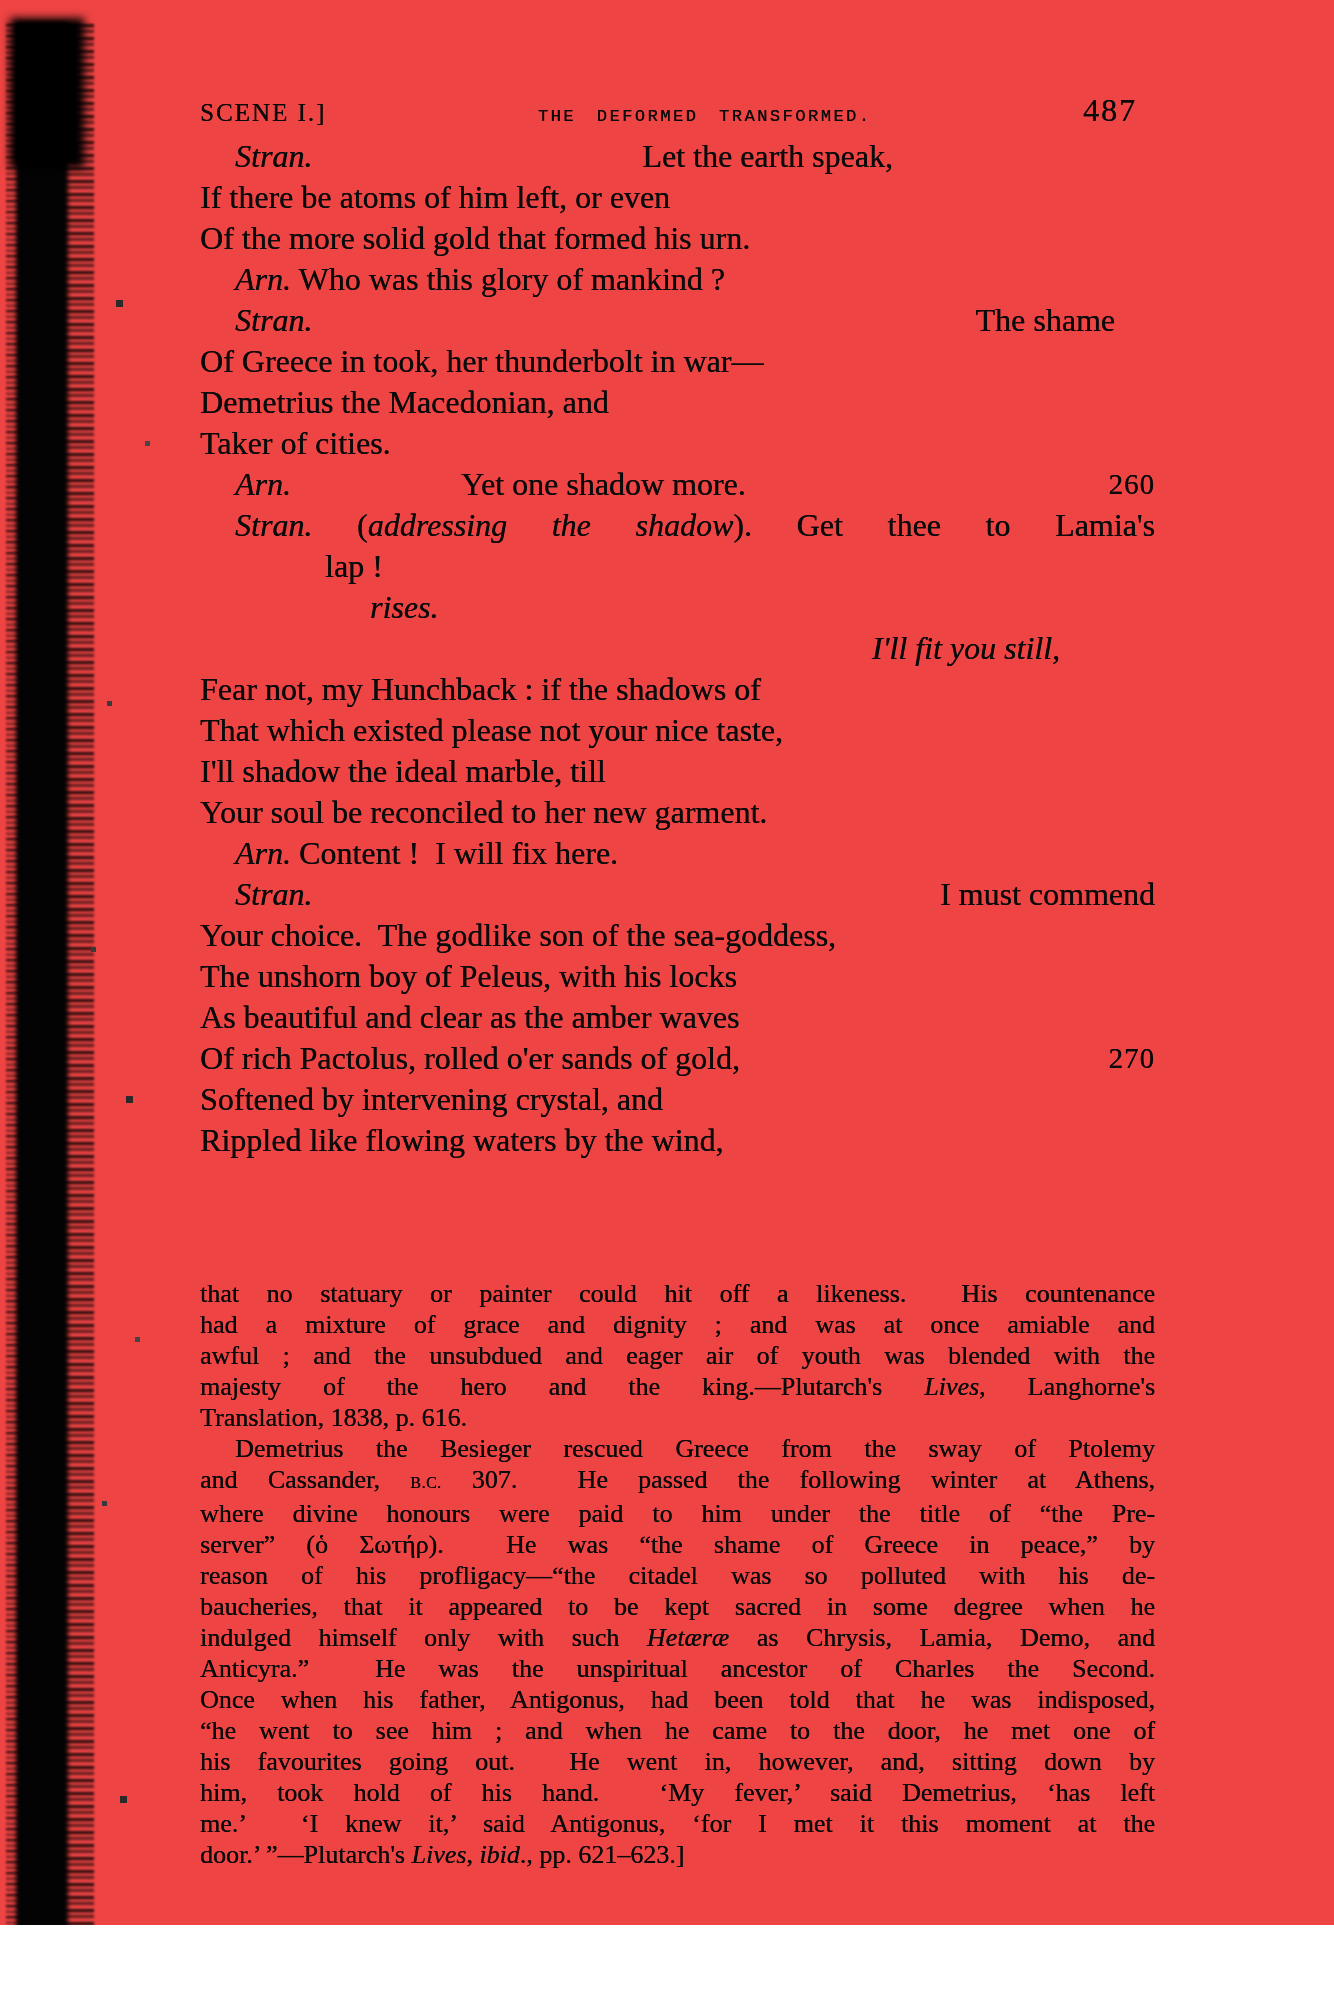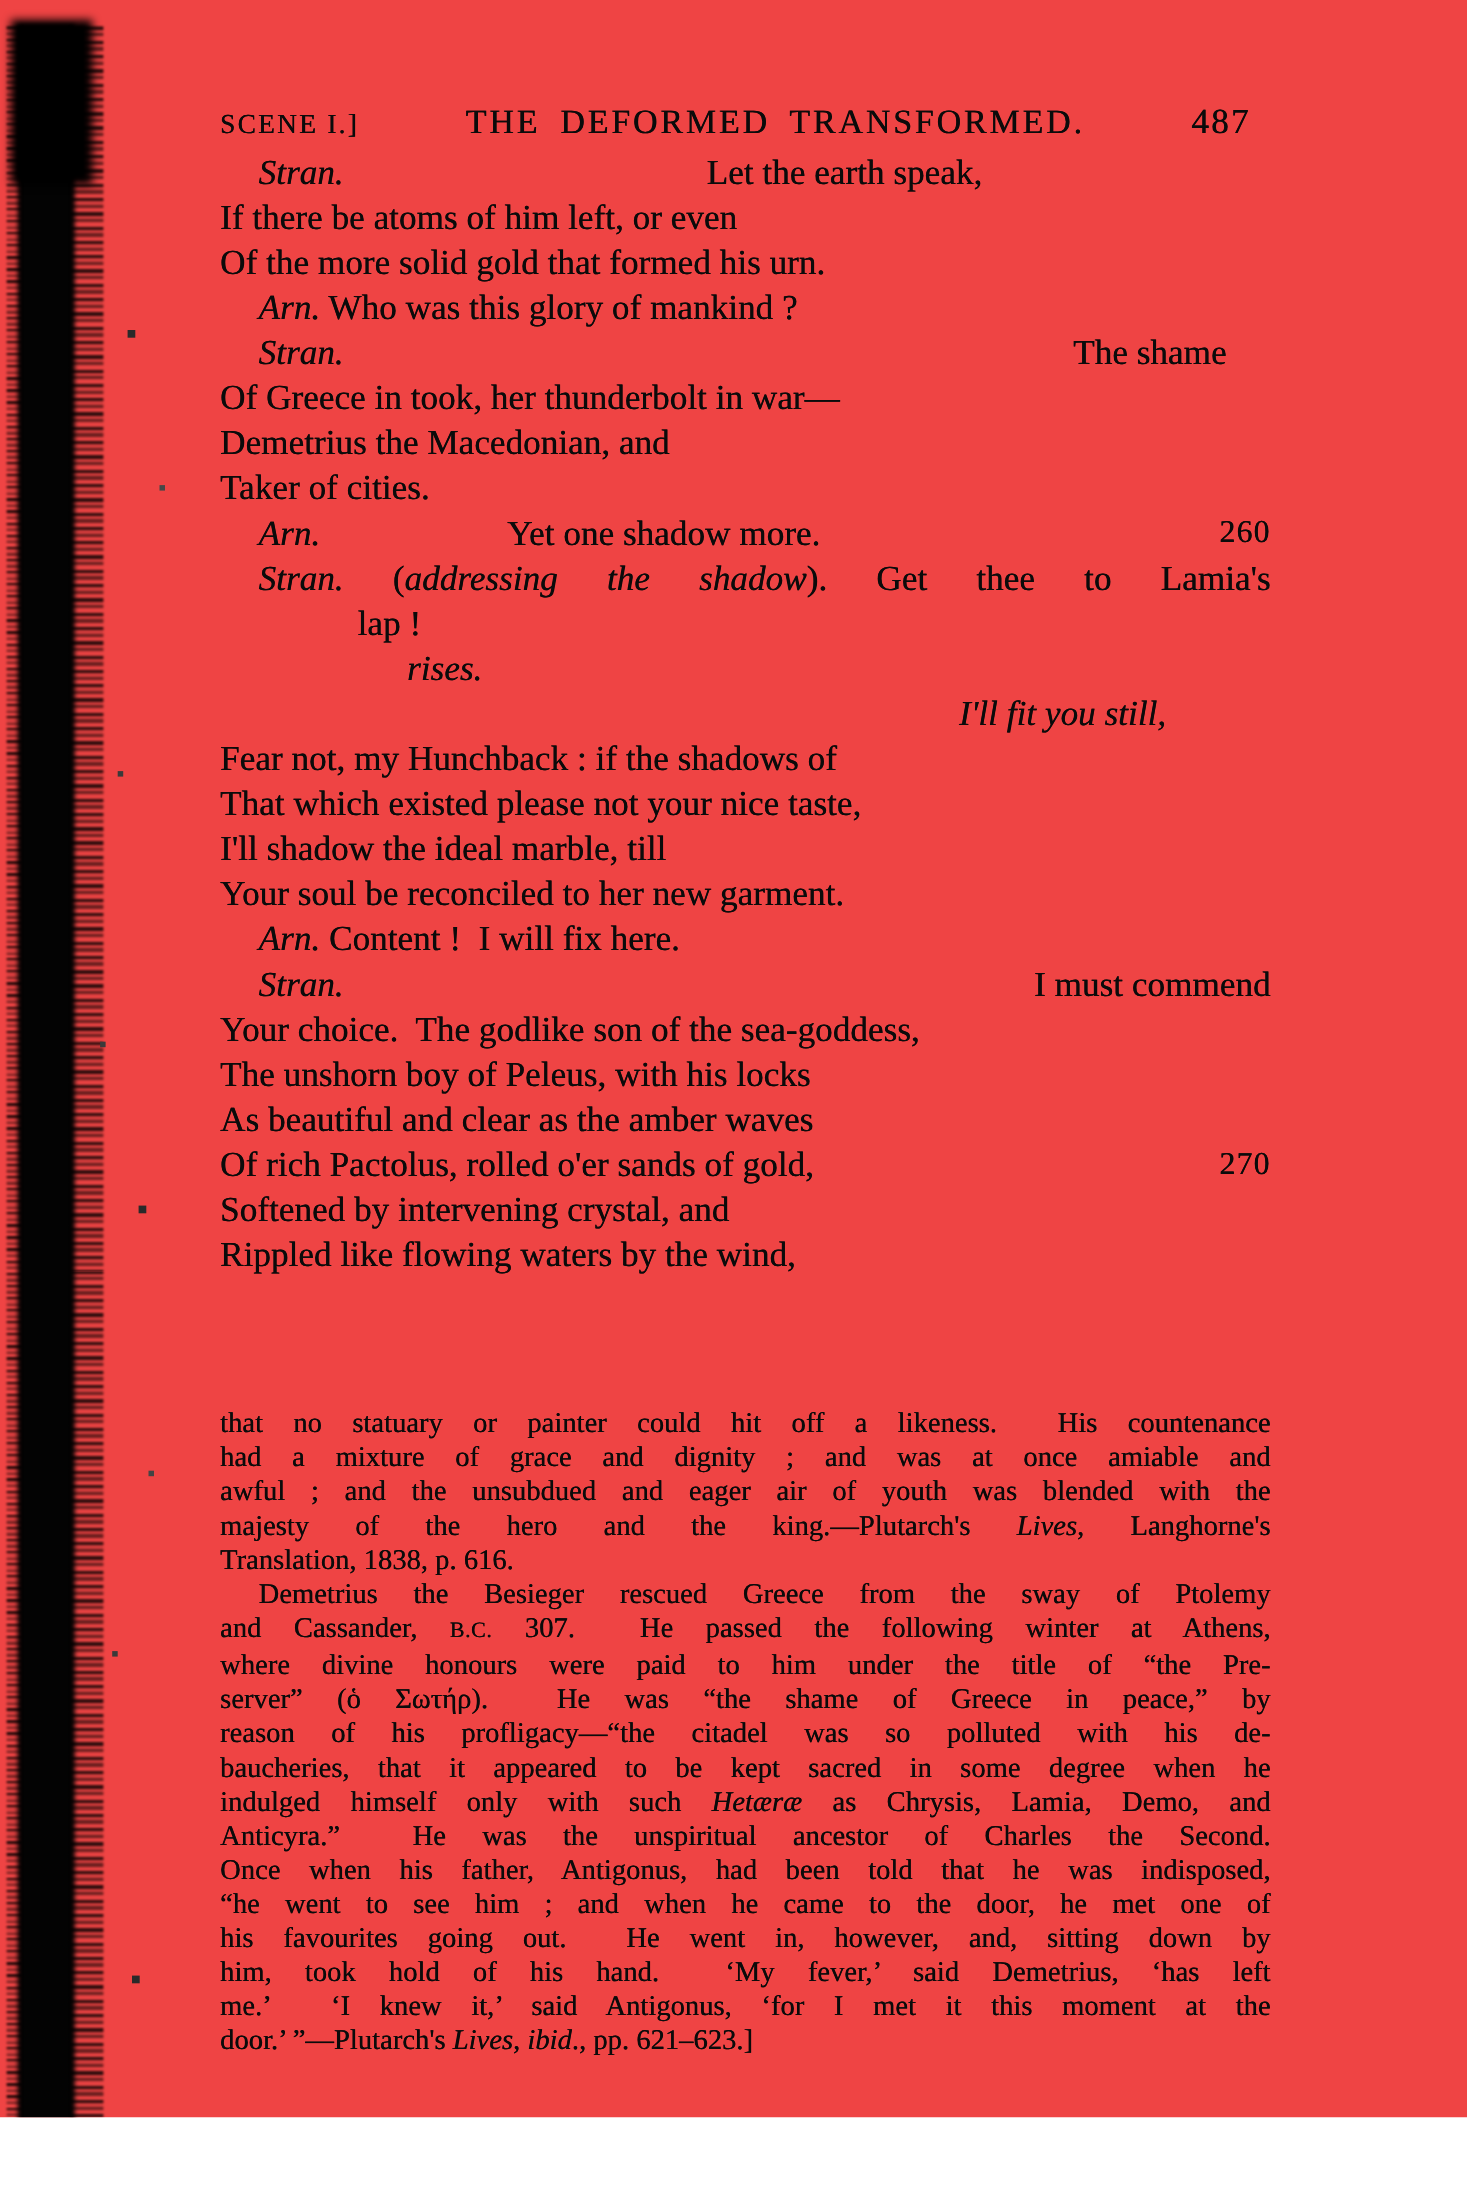--- a/index.html
+++ b/index.html
@@ -18,41 +18,41 @@
   .band-fringe-l{position:absolute; left:6px; top:24px; width:14px; height:1979px;
     background:repeating-linear-gradient(180deg, rgba(0,0,0,.85) 0 2px, rgba(0,0,0,.1) 2px 6px, rgba(0,0,0,.5) 6px 8px, rgba(0,0,0,0) 8px 11px);
     filter:blur(1px);}
   .speck{position:absolute; left:0; top:0; width:3px; height:3px; background:transparent;
     box-shadow:118px 302px 0 2px #2a2a2a, 108px 702px 0 1px #3a3a3a, 128px 1098px 0 2px #2a2a2a,
                103px 1502px 0 1px #3a3a3a, 122px 1798px 0 2px #2a2a2a, 146px 442px 0 1px #474747,
                92px 948px 0 1px #3a3a3a, 136px 1338px 0 1px #444, 112px 1938px 0 2px #2f2f2f;}
   
   .header{position:absolute; left:200px; top:92px; width:955px; display:flex; justify-content:space-between; align-items:baseline;}
   .scene{font-size:25px; letter-spacing:2px;}
-  .title{font-size:31px; letter-spacing:2.5px; word-spacing:8px;}
+  .title{font-size:17px; letter-spacing:2.5px; word-spacing:8px;font-family:Liberation Mono, monospace;}
   .pageno{font-size:32px; letter-spacing:2px; padding-right:18px;}
   
   .play{position:absolute; left:200px; top:136px; width:955px; font-size:32px; line-height:41px;}
   .fnote{position:absolute; left:200px; top:1278px; width:955px; font-size:26px; line-height:31px;}
   .line{position:relative;}
   .it{font-style:italic;}
   .ind{text-indent:35px;}
   .ind3{text-indent:125px;}
   .stage{text-indent:80px; font-style:italic;}
   .stage2{text-indent:170px; font-style:italic;}
   .right{text-align:right;font-style:italic;}
   .pr-b{padding-right:95px;}
   .jst{text-align:justify; text-align-last:justify;}
   .fjst{text-align:justify; text-align-last:justify;}
   .fr{float:right;}
   .fr-a{float:right; margin-right:40px;}
   .num{float:right; font-size:29px; letter-spacing:1px;}
   .sp1{display:inline-block; width:330px;}
   .sp2{display:inline-block; width:170px;}
-  .sc{font-size:20px; letter-spacing:0.5px;}
+  .sc{font-size:16px; letter-spacing:0.5px;}
 </style>
 </head>
 <body>
 
 <div class="sheet">
   <div class="band"></div>
   <div class="band-blob"></div>
   <div class="band-fringe-l"></div>
   <div class="band-fringe-r"></div>
   <div class="speck"></div>

